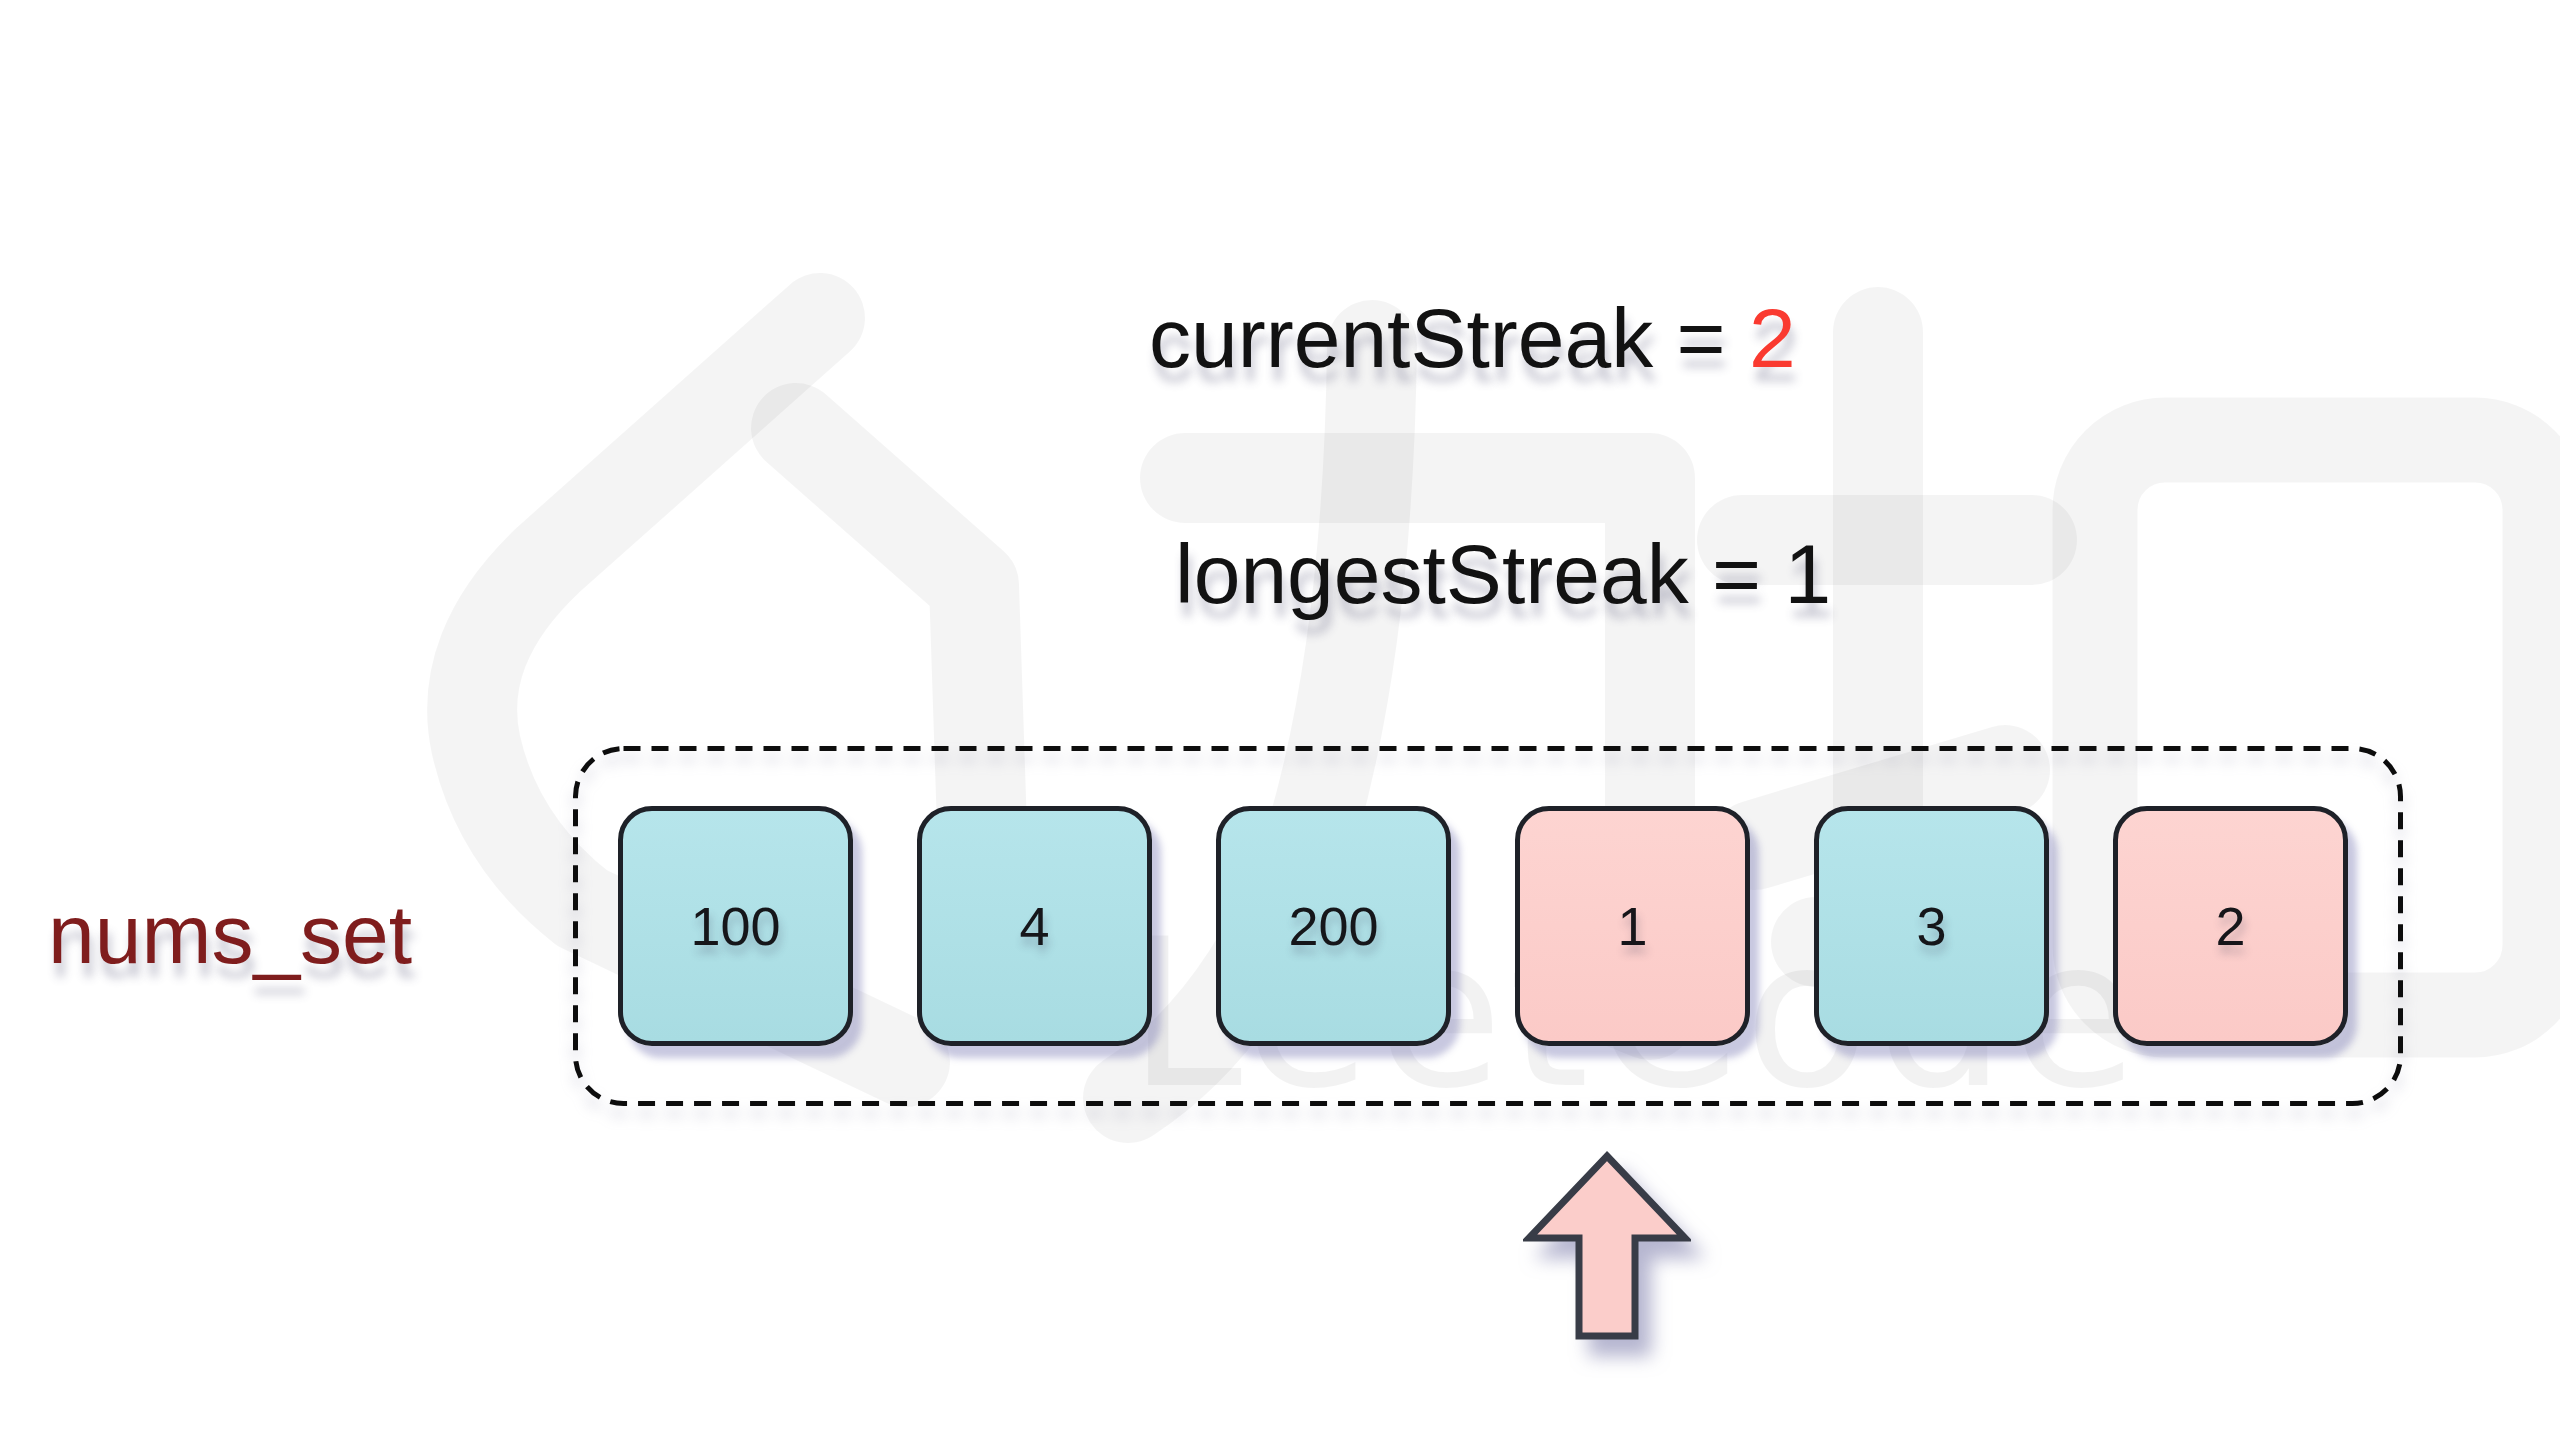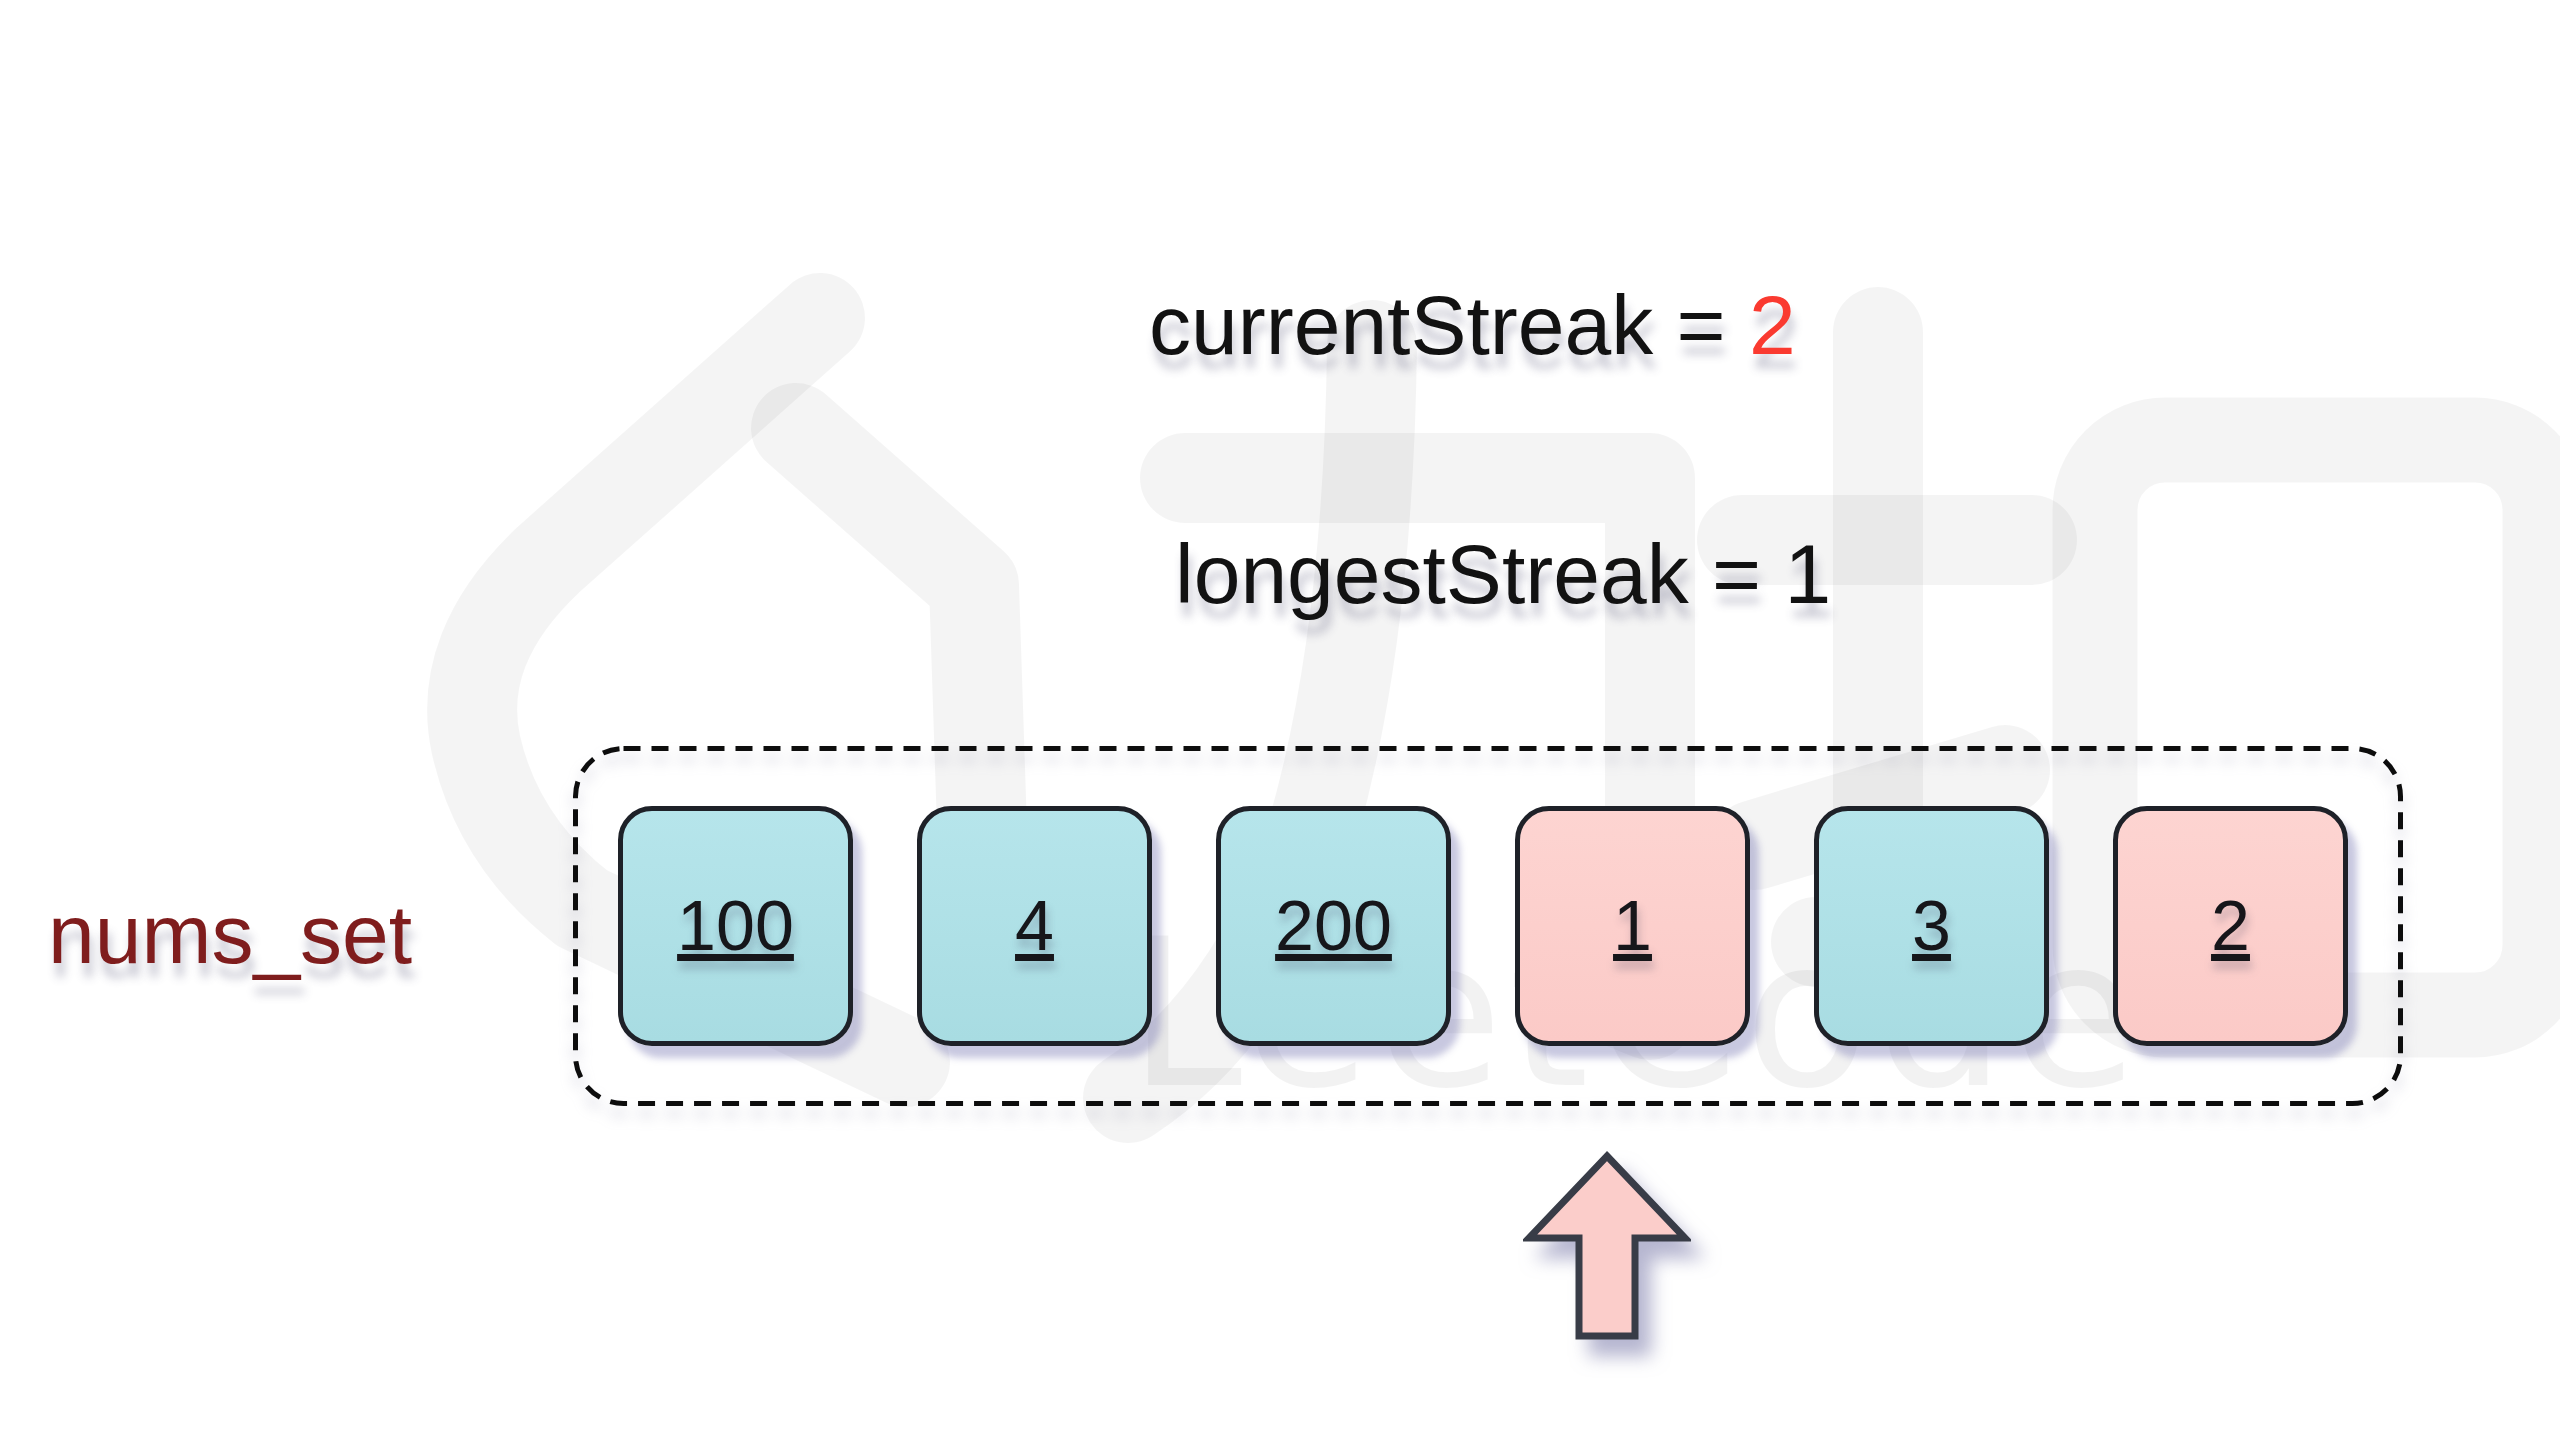--- a/index.html
+++ b/index.html
@@ -12,21 +12,21 @@
   .wm-stroke { fill:none; stroke:#000000; stroke-opacity:0.042; stroke-width:90;
                stroke-linecap:round; stroke-linejoin:round; }
   .wm-box    { fill:none; stroke:#000000; stroke-opacity:0.042; stroke-width:85; }
   .wm-text   { font-family:"DejaVu Sans", sans-serif; font-size:205px; letter-spacing:6px;
                fill:#000000; fill-opacity:0.05; }
   
   .var-line {
     position:absolute; font-size:84px; line-height:1; color:#121212; white-space:pre;
     text-shadow: 3px 14px 10px rgba(70,70,105,.30);
   }
-  .var-line.current { left:1149px; top:283px; }
+  .var-line.current { left:1149px; top:296px; }
   .var-line.longest { left:1175px; top:532px; }
   .red-value { color:#fa3a30; }
   .nums-label {
     position:absolute; left:48px; top:892px; font-size:84px; line-height:1; color:#7f1d1d;
     text-shadow: 3px 14px 10px rgba(70,70,105,.30);
   }
   
   .dash-svg {
     position:absolute; left:570px; top:743px; width:1836px; height:366px;
     filter: drop-shadow(0 10px 7px rgba(105,105,145,.30));
@@ -34,24 +34,23 @@
   .dash-rect { fill:none; stroke:#0d0d0d; stroke-width:5; stroke-dasharray:17 11; }
   
   .boxes-row {
     position:absolute; left:575px; top:748px; width:1825px; height:355px;
     display:flex; align-items:center; padding-left:43px; gap:64px; box-sizing:border-box;
   }
   .box {
     width:235px; height:240px; box-sizing:border-box; flex:0 0 auto;
     border:5px solid #1e2128; border-radius:34px;
     display:flex; align-items:center; justify-content:center;
-    font-size:70px; color:#16161a;
+    font-size:54px; color:#16161a;
     box-shadow: 9px 12px 7px rgba(125,125,180,.42);
     text-shadow: 2px 8px 8px rgba(60,60,90,.28);
-    text-decoration: underline;
   }
   .box.teal { background: linear-gradient(180deg, #b6e5eb 0%, #a8dce2 100%); }
   .box.pink { background: linear-gradient(180deg, #fdd4d1 0%, #fbcac7 100%); }
   
   .arrow-svg {
     position:absolute; left:1523px; top:1150px; width:168px; height:192px;
     filter: drop-shadow(13px 17px 9px rgba(110,110,162,.5));
   }
   .arrow-shape { fill:#fbcdca; stroke:#383c47; stroke-width:7; stroke-linejoin:miter; }
 </style>

